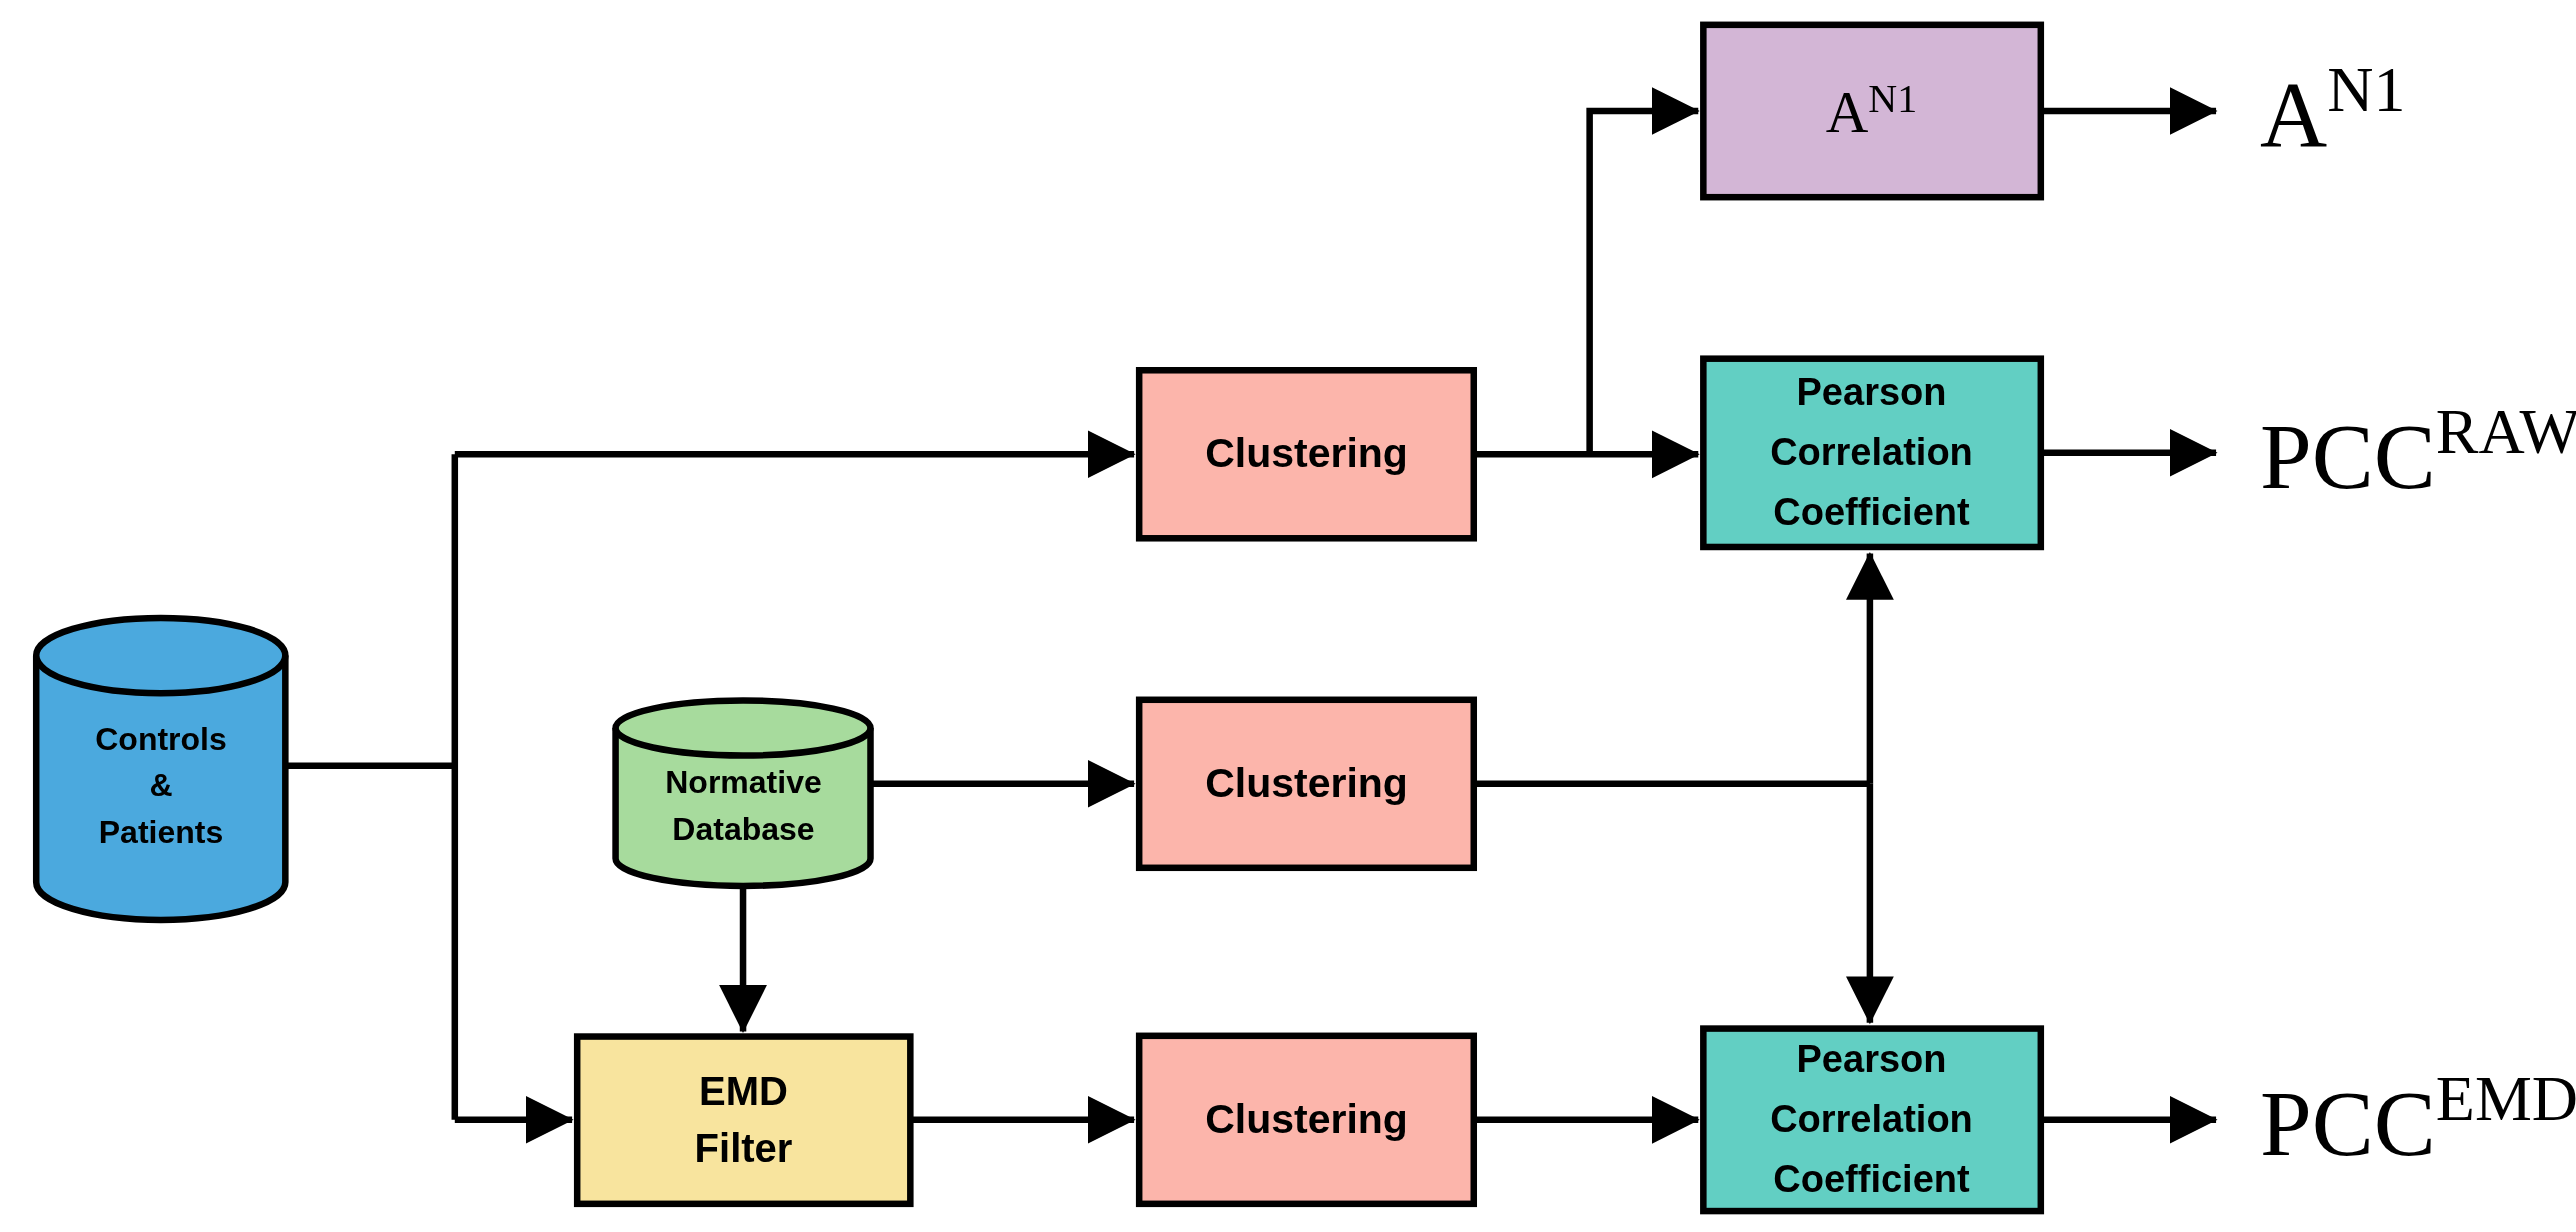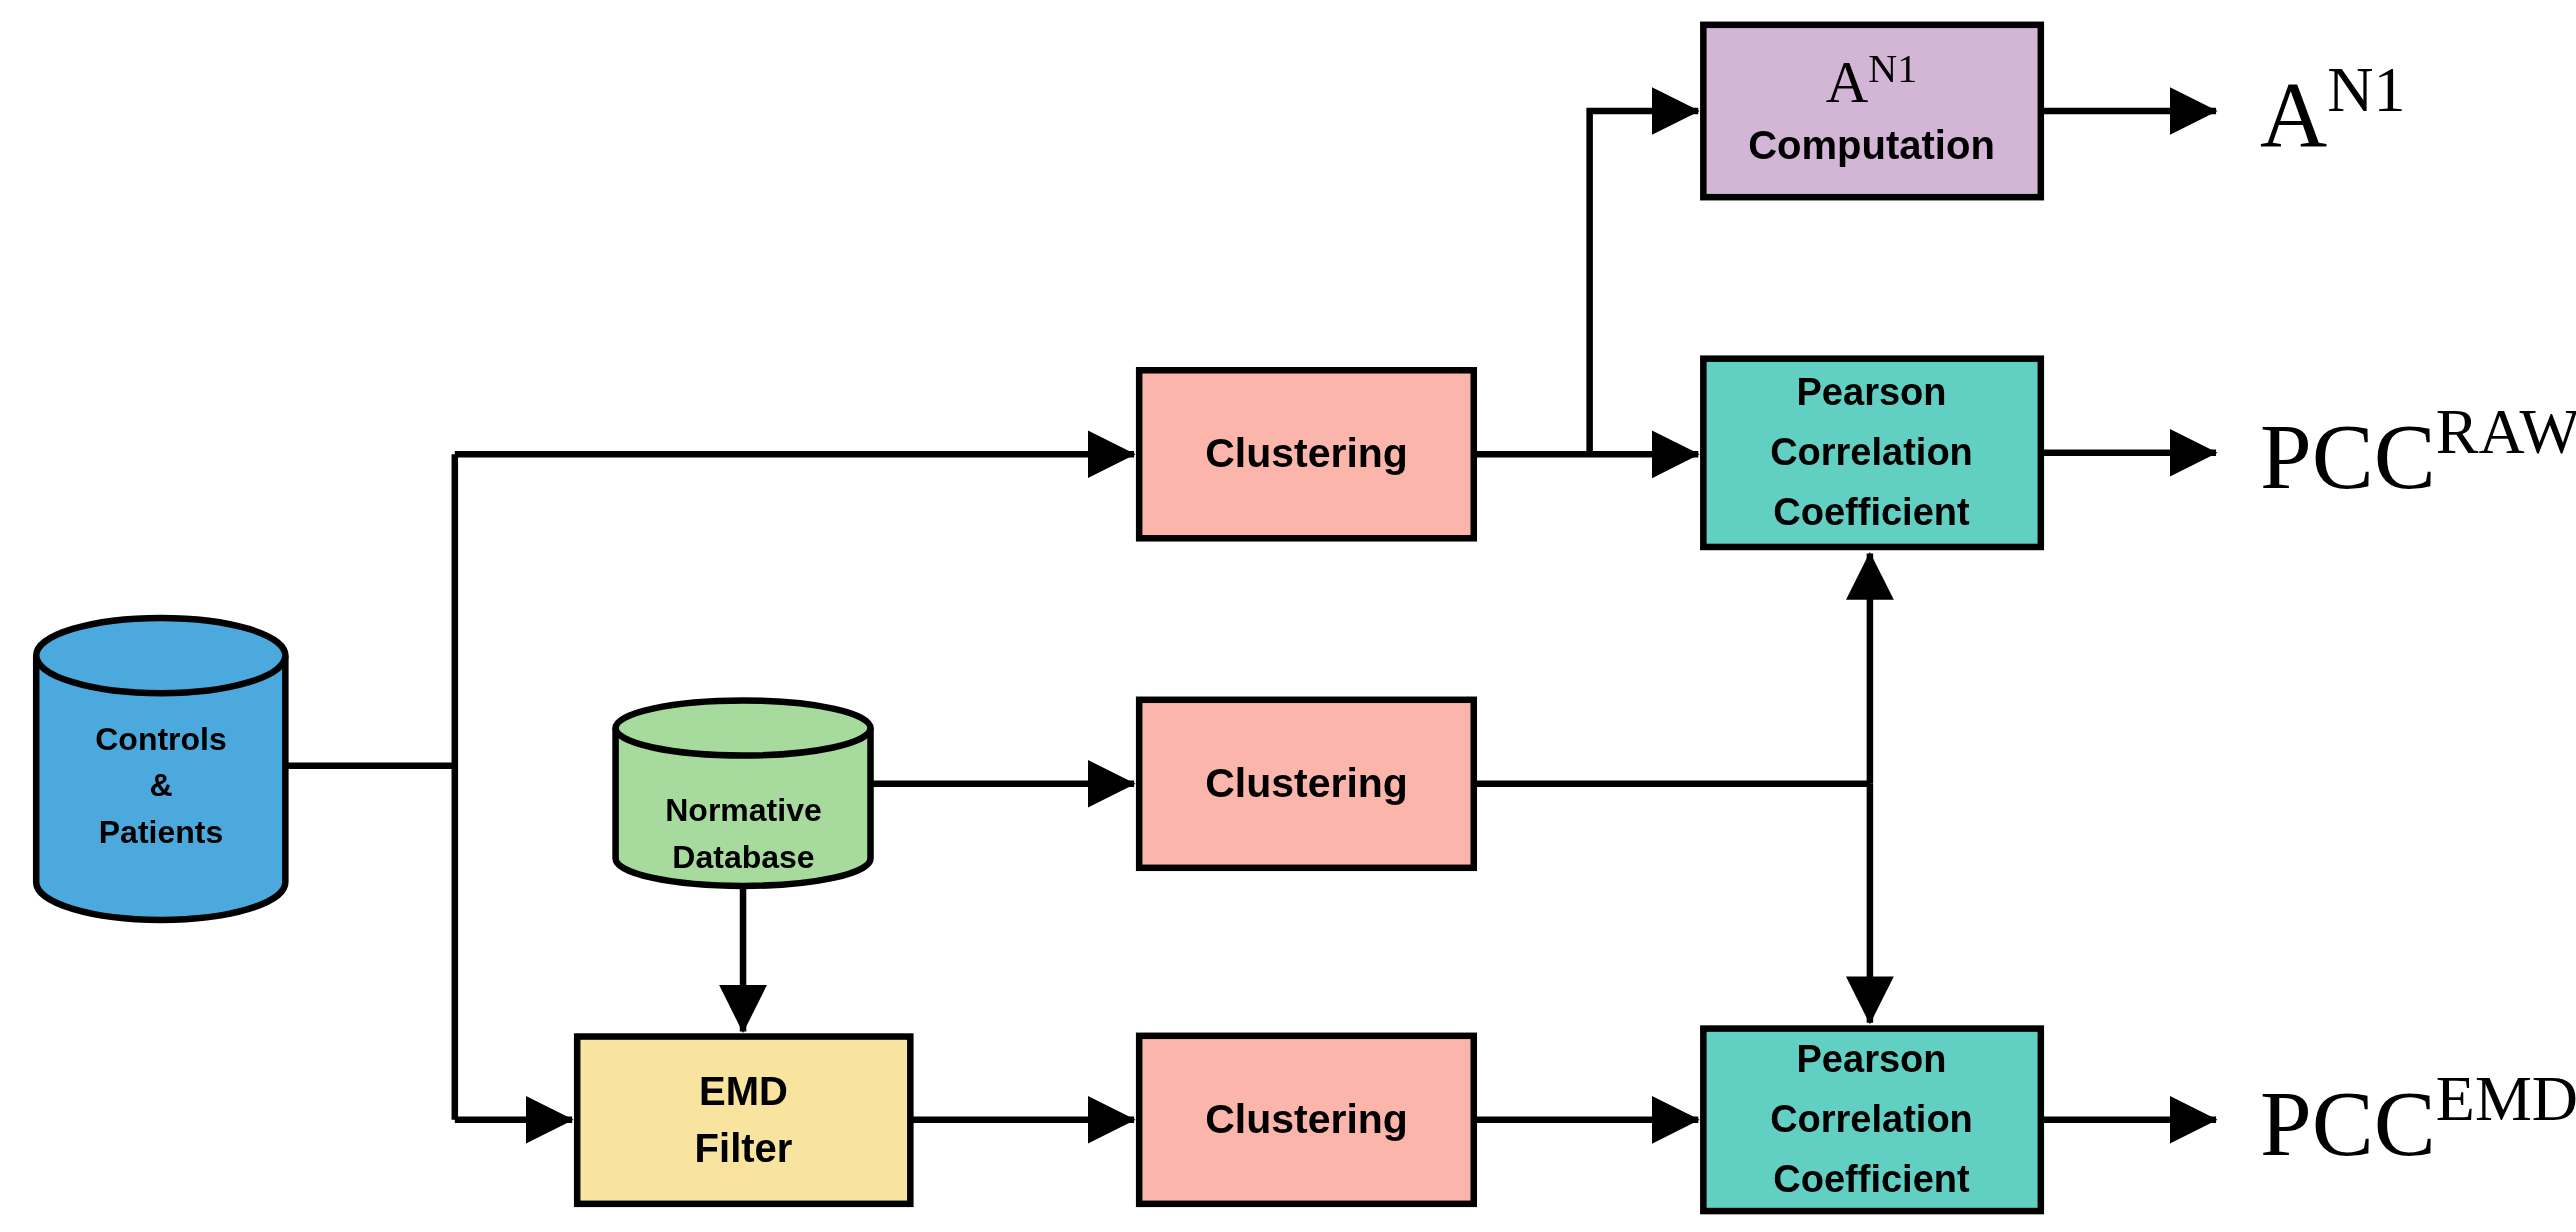--- a/index.html
+++ b/index.html
@@ -138,21 +138,21 @@
     <rect class="shape" x="2352" y="495" width="466" height="260" fill="#62CFC3"></rect>
     <rect class="shape" x="2352" y="1420" width="466" height="252" fill="#62CFC3"></rect>
   </svg>
 
   <div class="lbl cyl-lbl" style="left:36px; top:677px; width:250px; height:217px;">
     <span>Controls</span>
     <span>&amp;</span>
     <span>Patients</span>
   </div>
 
-  <div class="lbl cyl-lbl" style="left:616px; top:746px; width:255px; height:119px;margin-top:28px;">
+  <div class="lbl cyl-lbl" style="left:616px; top:746px; width:255px; height:119px;">
     <span>Normative</span>
     <span>Database</span>
   </div>
 
   <div class="lbl box-lbl" style="left:1139px; top:370px; width:335px; height:168px;">
     <span>Clustering</span>
   </div>
 
   <div class="lbl box-lbl" style="left:1139px; top:700px; width:335px; height:168px;">
     <span>Clustering</span>
@@ -164,21 +164,20 @@
 
   <div class="lbl emd-lbl" style="left:577px; top:1036px; width:333px; height:167px;">
     <span>EMD</span>
     <span>Filter</span>
   </div>
 
   <div class="lbl" style="left:1703px; top:24.6px; width:337px; height:172px;">
     <span class="an1-line">
       <span>A</span><sup>N1</sup>
     </span>
-    <span class="comp-line">Computation</span>
   </div>
 
   <div class="lbl pcc-lbl" style="left:1703px; top:358px; width:337px; height:188px;">
     <span>Pearson</span>
     <span>Correlation</span>
     <span>Coefficient</span>
   </div>
 
   <div class="lbl pcc-lbl" style="left:1703px; top:1028px; width:337px; height:182px;">
     <span>Pearson</span>

